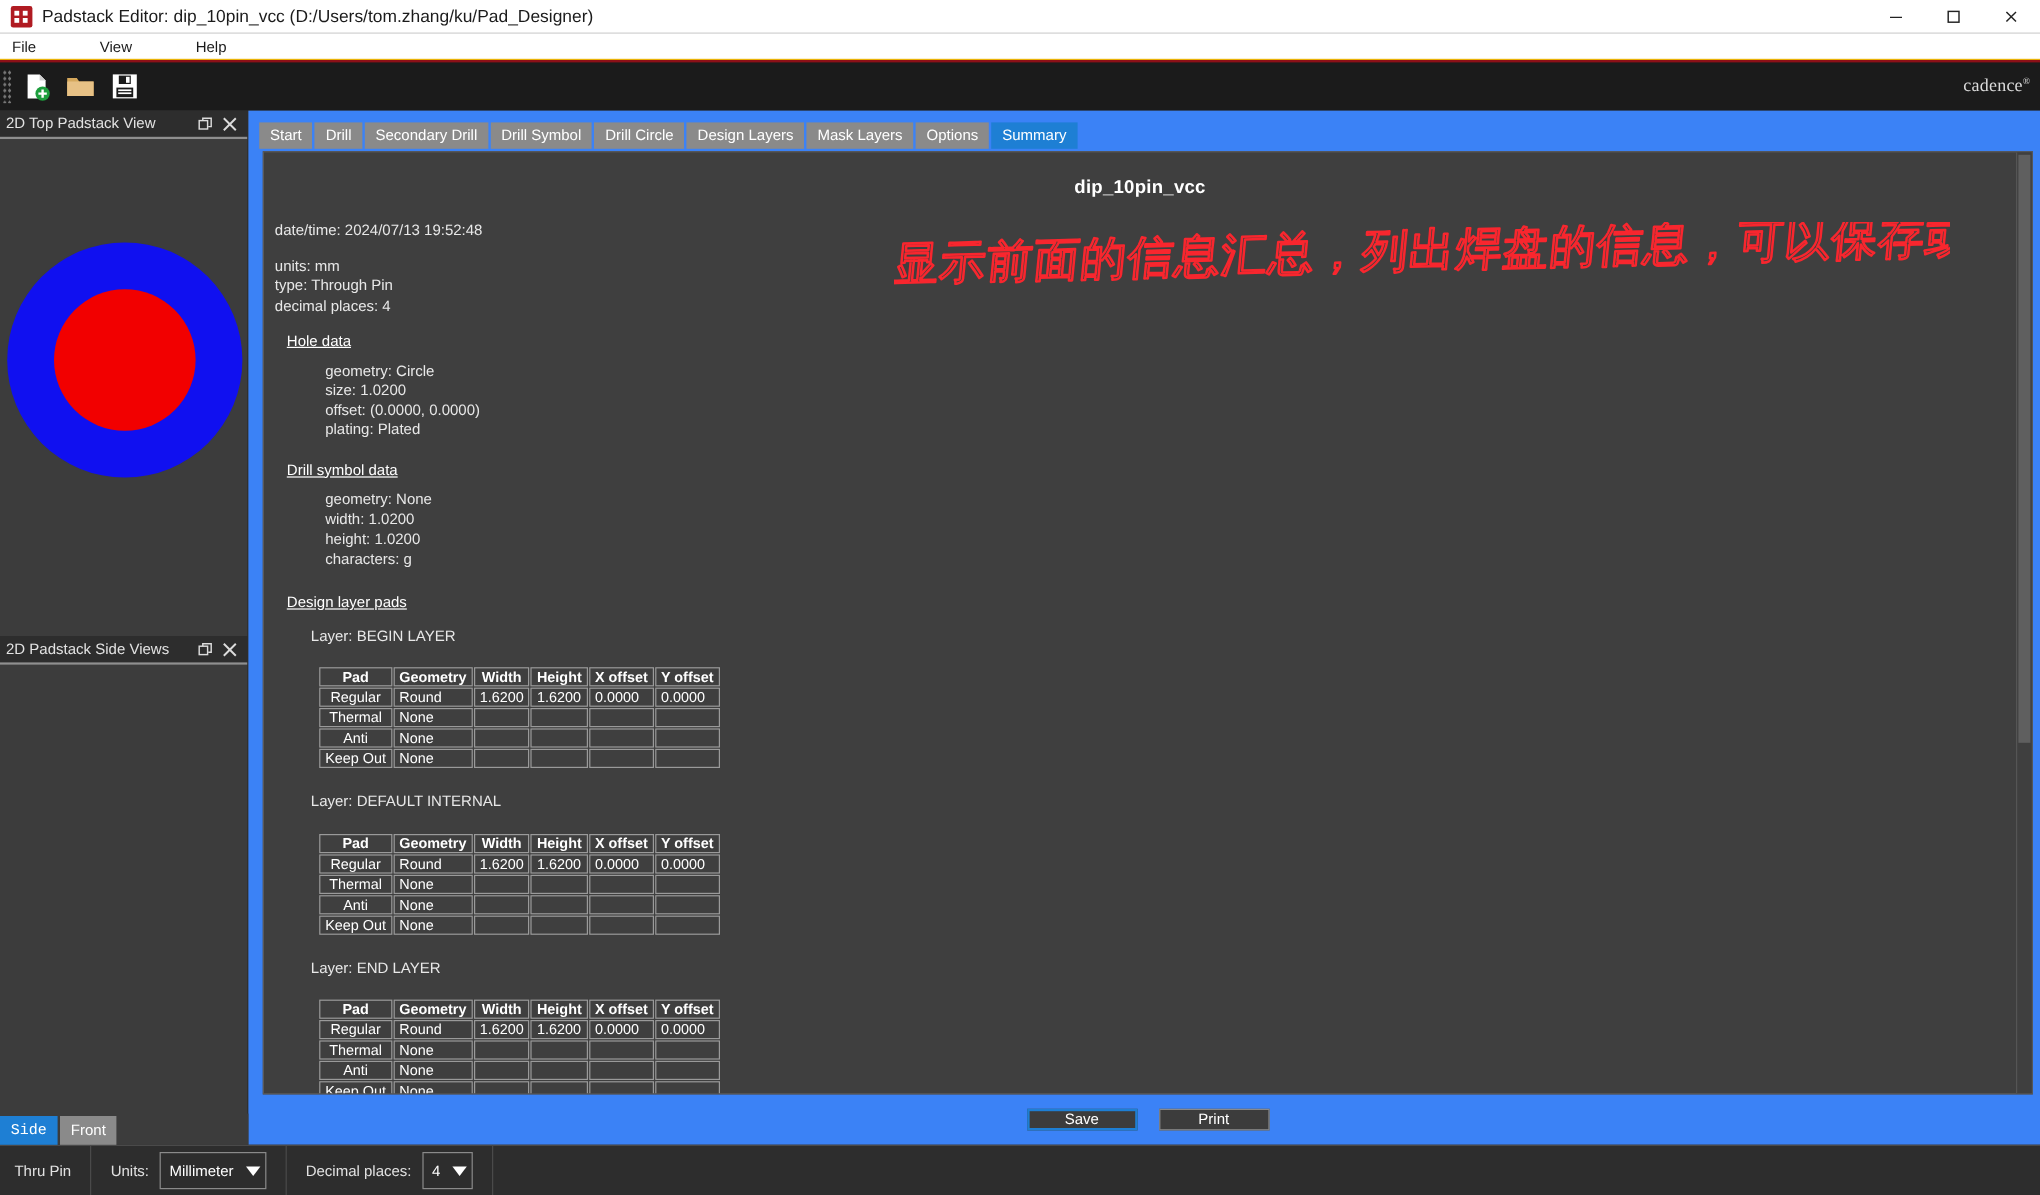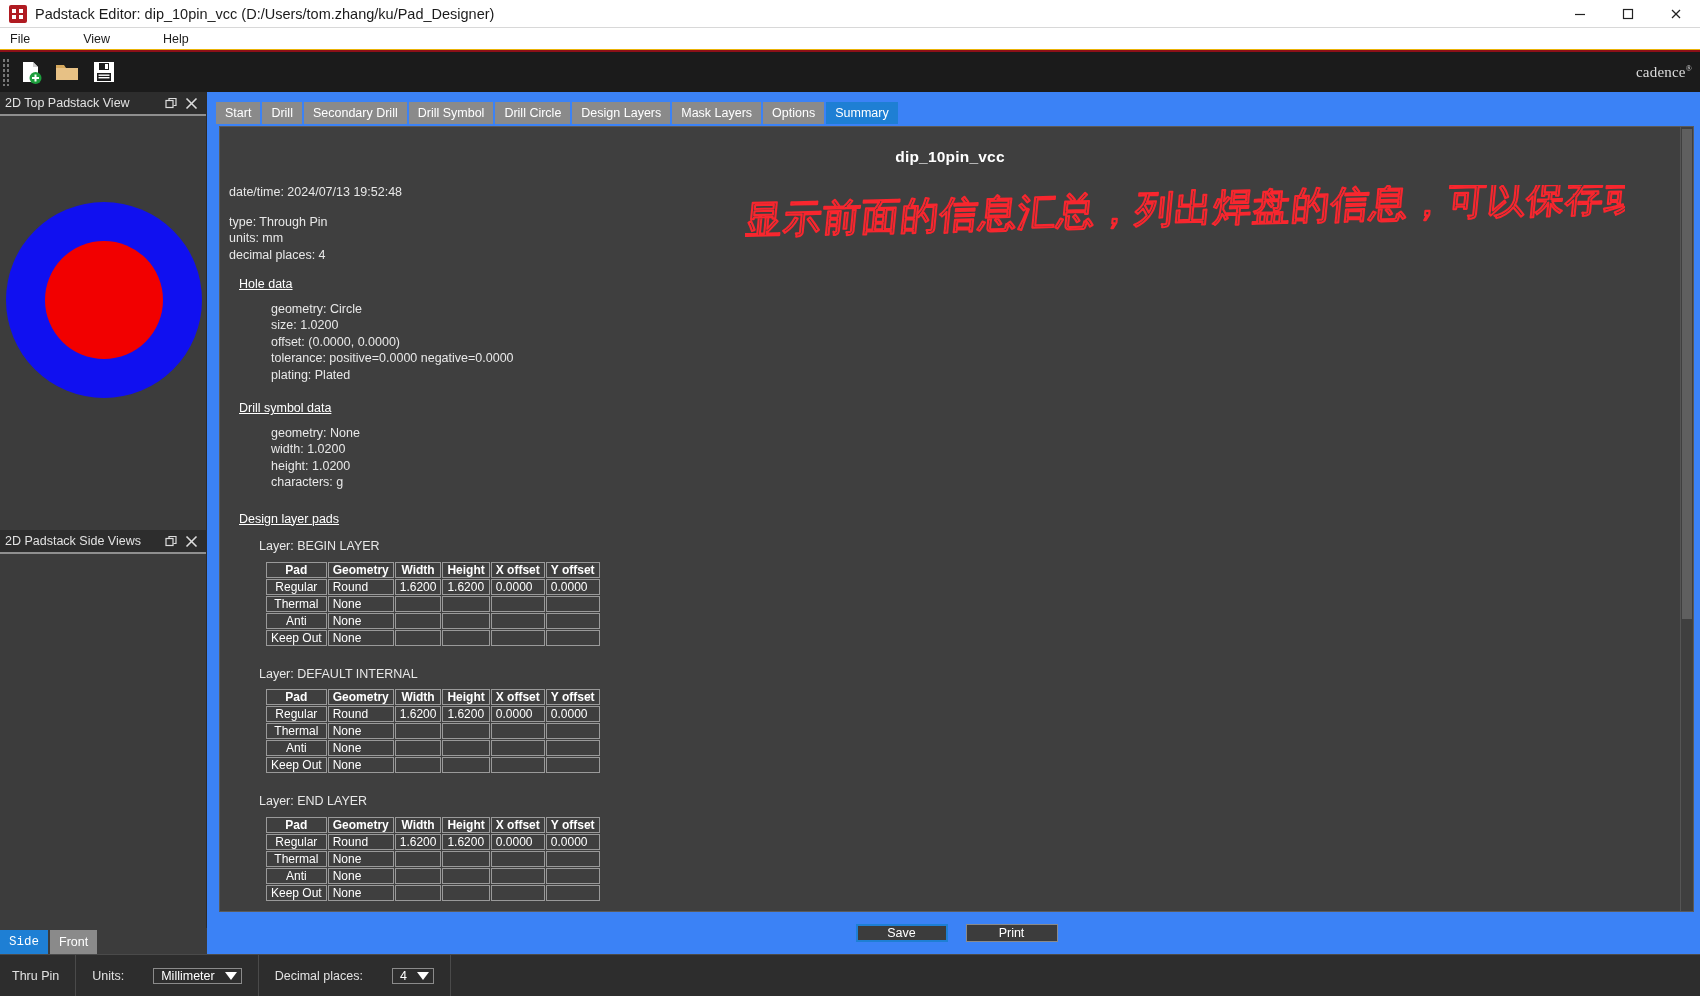--- a/index.html
+++ b/index.html
@@ -208,21 +208,21 @@
     margin-left: 10px;
   }
   .indent1 { padding-left: 42px; }
   .kv { padding: 2px 0; }
 
   .layer-label { padding: 3px 0 3px 30px; color: #e8e8e8; }
 
   table.padtable {
     border-collapse: separate;
     border-spacing: 1px;
-    margin: 5px 0 0 36px;
+    margin: 16px 0 0 36px;
     font-size: 12px;
     color: #ffffff;
   }
   table.padtable td, table.padtable th {
     border: 1px solid #9a9a9a;
     background: #3f3f3f;
     padding: 1px 4px;
     height: 16px;
     font-weight: normal;
     white-space: nowrap;
@@ -277,28 +277,27 @@
   .sb-cell {
     display: flex; align-items: center;
     height: 100%;
     padding: 0 16px;
     border-right: 1px solid #4a4a4a;
     color: #e2e2e2; font-size: 12.5px;
     gap: 9px;
   }
   .sb-cell.first { padding-left: 12px; }
   .combo {
-    height: 16px; min-width: 78px;
+    height: 31px; min-width: 78px;
     border: 1px solid #8a8a8a;
     background: #2d2d2d;
     display: flex; align-items: center;
     padding: 0 4px 0 7px;
     color: #ffffff; font-size: 12.5px;
     gap: 10px;
-    margin-left: 20px;
   }
   .combo .caret {
     margin-left: auto;
     width: 0; height: 0;
     border-left: 6px solid transparent;
     border-right: 6px solid transparent;
     border-top: 8px solid #ffffff;
   }
   .combo.small { min-width: 40px; }
 
@@ -454,32 +453,31 @@
         <div class="tab active">Summary</div>
       </div>
 
       <div class="content-frame">
         <div class="content-scroll">
           <div class="doc-title">dip_10pin_vcc</div>
 
           <div class="doc-body">
             <div class="meta-line">date/time: 2024/07/13 19:52:48</div>
             <div class="gap"></div>
+            <div class="meta-line">units: mm</div>
             <div class="meta-line">type: Through Pin</div>
-            <div class="meta-line">units: mm</div>
             <div class="meta-line">decimal places: 4</div>
             <div class="gap"></div>
 
             <div class="section-head">Hole data</div>
             <div class="gap" style="height:8px"></div>
             <div class="indent1">
               <div class="kv">geometry: Circle</div>
               <div class="kv">size: 1.0200</div>
               <div class="kv">offset: (0.0000, 0.0000)</div>
-              <div class="kv">tolerance: positive=0.0000 negative=0.0000</div>
               <div class="kv">plating: Plated</div>
             </div>
             <div class="gap" style="height:17px"></div>
 
             <div class="section-head">Drill symbol data</div>
             <div class="gap" style="height:8px"></div>
             <div class="indent1">
               <div class="kv">geometry: None</div>
               <div class="kv">width: 1.0200</div>
               <div class="kv">height: 1.0200</div>

